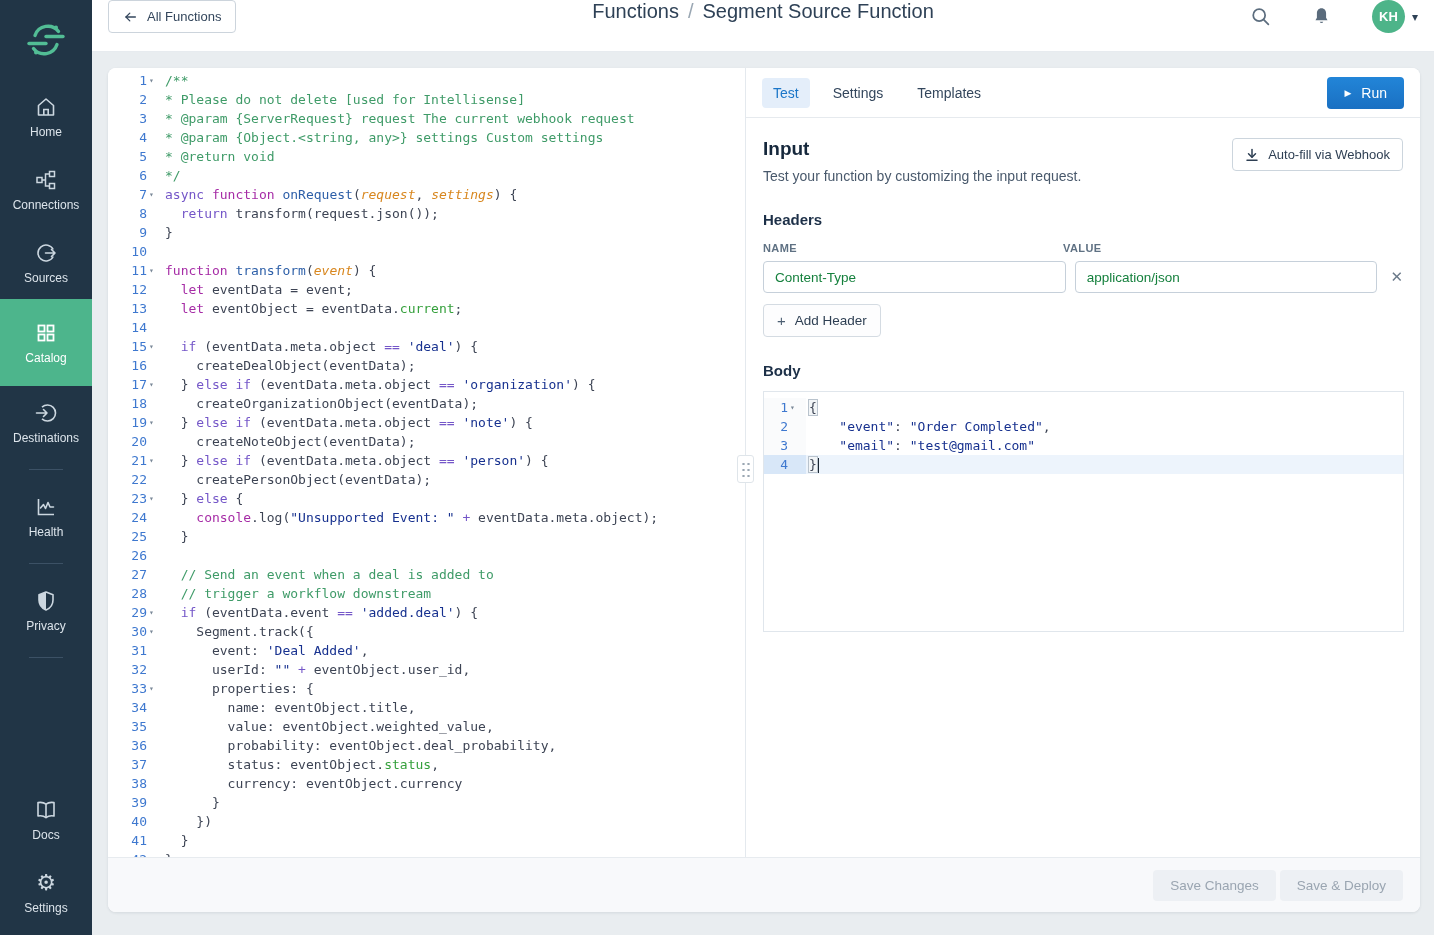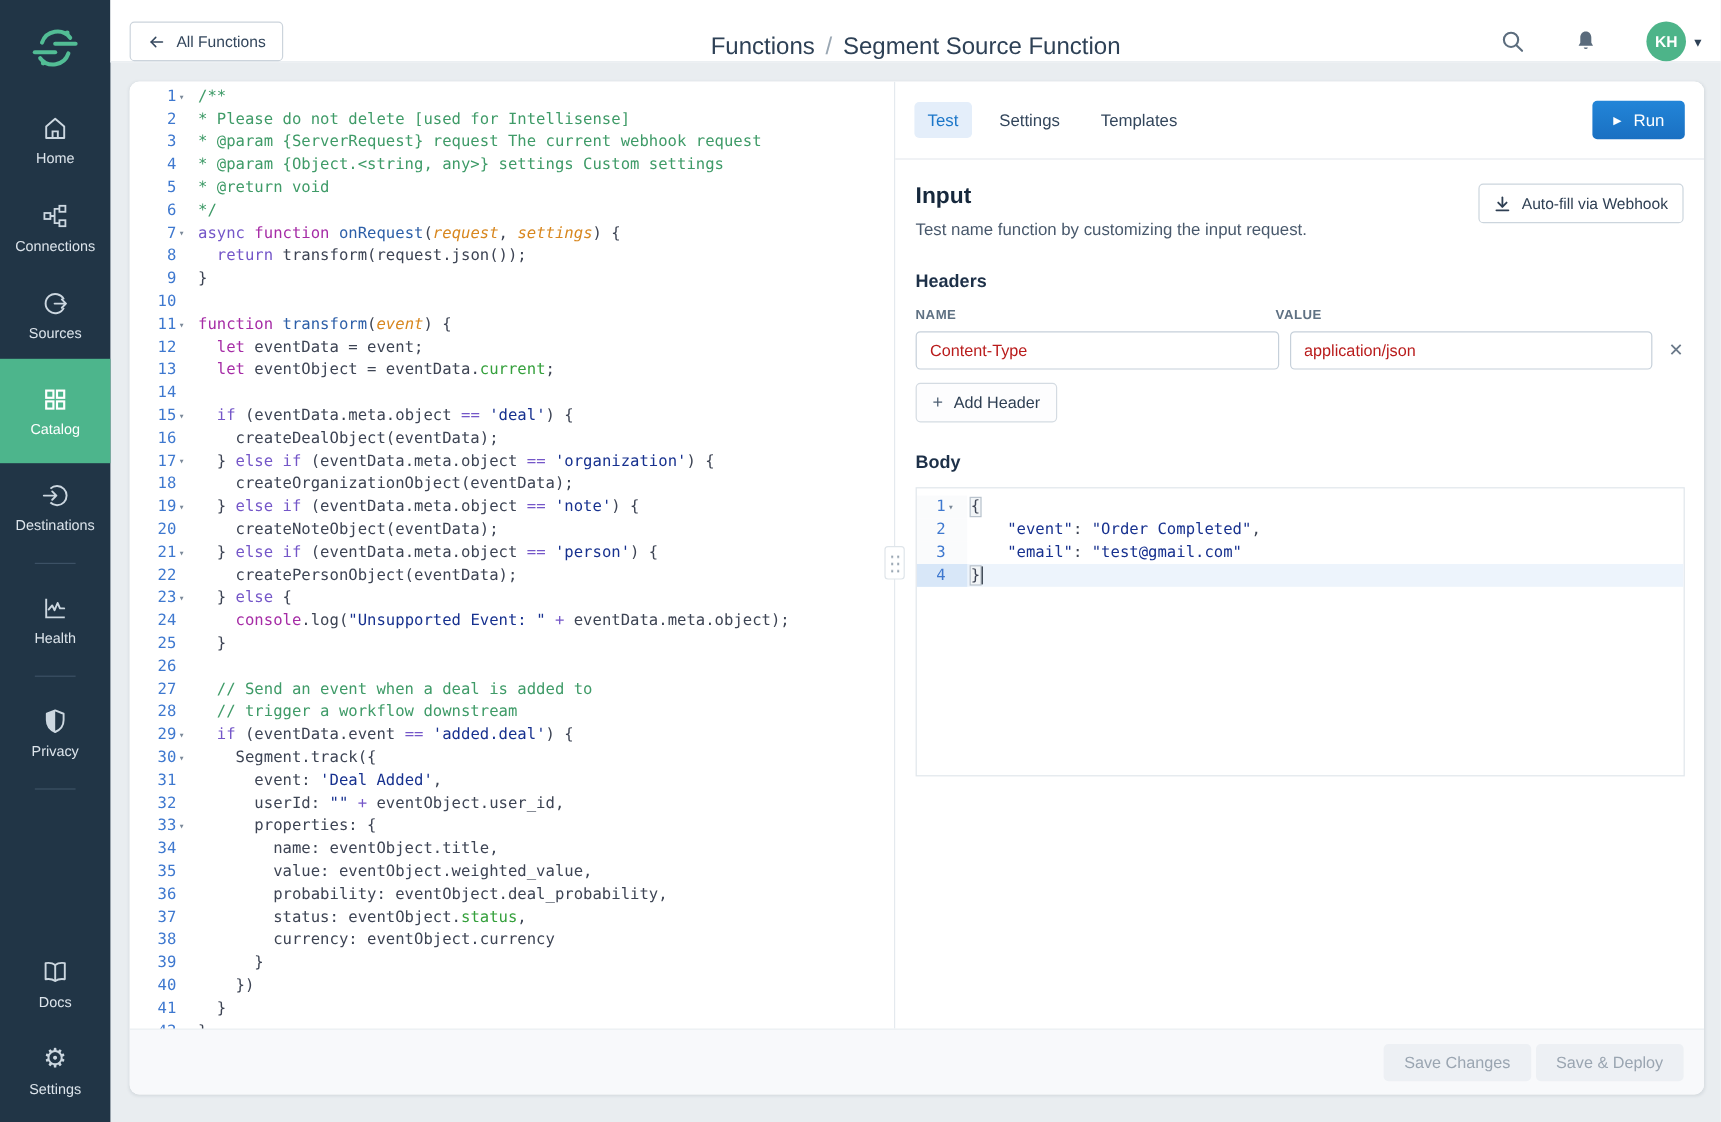--- a/index.html
+++ b/index.html
@@ -13,21 +13,21 @@
                color:#dce4eb; font-size:12px; cursor:pointer; }
   .side-item svg, .side-item .glyph { width:24px; height:24px; }
   .side-item .glyph { font-size:22px; line-height:24px; color:#ccd7e0; text-align:center; font-family:"DejaVu Sans", sans-serif; }
   .side-item.active { background:#4db58c; color:#ffffff; padding:22px 0 21px; }
   .side-item.active svg * { stroke:#ffffff; }
   .side-divider { width:34px; height:1px; background:#3c5165; margin:10px auto; flex:none; }
   .side-spacer { flex:1; }
 
   
   .main { flex:1; display:flex; flex-direction:column; min-width:0; }
-  .topbar { height:52px; background:#ffffff; border-bottom:1px solid #e7ebef; display:flex; align-items:flex-end;
+  .topbar { height:52px; background:#ffffff; border-bottom:1px solid #e7ebef; display:flex; align-items:flex-start;
             padding:0 16px; position:relative; flex:none; }
   .back-btn { display:inline-flex; align-items:center; gap:9px; padding:8px 14px; background:#fff;
               border:1px solid #ccd4dc; border-radius:4px; font-size:13px; color:#33465c; cursor:pointer; z-index:2; }
   .crumb { position:absolute; left:0; right:0; text-align:center; font-size:20px; color:#2e4156; }
   .crumb .sep { color:#9aa7b3; margin:0 9px; }
   .crumb a { color:#2e4156; text-decoration:none; cursor:pointer; }
   .top-actions { margin-left:auto; display:flex; align-items:center; gap:41px; z-index:2; }
   .icon-btn { background:none; border:none; cursor:pointer; display:flex; align-items:center; }
   .avatar-group { display:flex; align-items:center; gap:7px; cursor:pointer; }
   .avatar { width:33px; height:33px; border-radius:50%; background:#4db489; color:#fff; font-size:13px; font-weight:bold;
@@ -64,41 +64,41 @@
   .code-pane .cm-num { width:39px; }
 
   
   .grip { position:absolute; left:629px; top:387px; width:17px; height:28px; background:#fff;
           border:1px solid #dfe5ea; border-radius:3px; z-index:3; display:flex; align-items:center; justify-content:center; cursor:col-resize; }
   .grip-dots { width:9px; height:17px;
           background-image:radial-gradient(circle, #9aa7b3 1px, transparent 1.3px); background-size:5px 6px; }
 
   
   .right-pane { flex:1; border-left:1px solid #e4e9ee; display:flex; flex-direction:column; min-width:0; background:#fff; }
-  .tabbar { height:65px; flex:none; display:flex; align-items:center; padding:0 16px; gap:12px; border-bottom:1px solid #e6eaee; }
+  .tabbar { height:50px; flex:none; display:flex; align-items:center; padding:0 16px; gap:12px; border-bottom:1px solid #e6eaee; }
   .tab { padding:7px 11px; font-size:14px; color:#33465c; border-radius:4px; cursor:pointer; }
   .tab.active { color:#1b76c8; background:#e4eefa; }
   .run-btn { margin-left:auto; display:flex; align-items:center; gap:10px; background:linear-gradient(#2285d8,#1a70c2);
              color:#fff; border:none; border-radius:4px; padding:8px 17px; font-size:14px; cursor:pointer; }
   .run-play { font-size:9px; }
 
   .panel-body { padding:20px 17px 0; flex:1; }
   .input-head { display:flex; justify-content:space-between; align-items:flex-start; margin-bottom:27px; }
   .input-title { font-size:19px; font-weight:bold; color:#16283c; margin-bottom:8px; }
   .input-sub { font-size:14px; color:#49596c; }
   .autofill-btn { display:flex; align-items:center; gap:9px; background:#fff; border:1px solid #ccd5dd; border-radius:4px;
                   padding:8px 12px; font-size:13px; color:#2e3f53; cursor:pointer; }
 
   .section-title { font-size:15px; font-weight:bold; color:#1d3048; margin-bottom:14px; }
   .hdr-labels { display:flex; margin-bottom:7px; }
   .hdr-labels .lbl { font-size:11px; font-weight:bold; letter-spacing:.4px; color:#5f7183; }
   .hdr-labels .lbl:first-child { width:300px; }
   .hdr-row { display:flex; align-items:center; margin-bottom:10px; }
   .txt-input { width:315px; height:32px; border:1px solid #c6d0da; border-radius:4px; padding:0 11px;
-               font-size:13.5px; color:#b91c1c; font-family:"Liberation Sans", sans-serif; }
+               font-size:13.5px; color:#15803d; font-family:"Liberation Sans", sans-serif; }
   .txt-input + .txt-input { margin-left:9px; }
   .remove-btn { margin-left:13px; background:none; border:none; color:#6b7a8a; font-size:15px; cursor:pointer; }
   .add-btn { display:inline-flex; align-items:center; gap:9px; background:#fdfdfe; border:1px solid #d4dbe2; border-radius:4px;
              padding:8px 13px; font-size:13.5px; color:#2e3f53; cursor:pointer; margin:1px 0 25px; }
   .add-plus { color:#4d5f73; font-size:15px; line-height:1; }
 
   .body-editor { width:641px; height:241px; border:1px solid #e0e6ec; overflow:hidden; padding-top:6px; }
   .body-editor .cm-gutter { width:42px; background:#fafbfc; }
   .body-editor .cm-num { width:24px; }
   .body-editor .cm-row.active .cm-gutter { background:#d8e7f8; }
@@ -558,21 +558,21 @@
             <button class="run-btn">
               <span class="run-play">▶</span>
               <span>Run</span>
             </button>
           </div>
 
           <div class="panel-body">
             <div class="input-head">
               <div>
                 <div class="input-title">Input</div>
-                <div class="input-sub">Test name function by customizing the input request.</div>
+                <div class="input-sub">Test your function by customizing the input request.</div>
               </div>
               <button class="autofill-btn">
                 <svg width="14" height="14" viewBox="0 0 14 14" fill="none" stroke="#2e3f53" stroke-width="1.5" stroke-linecap="round" stroke-linejoin="round">
                   <line x1="7" y1="1.5" x2="7" y2="9"></line>
                     <polyline points="3.5,5.8 7,9.3 10.5,5.8"></polyline>
                     <line x1="2" y1="12.3" x2="12" y2="12.3"></line>
                 </svg>
                 <span>Auto-fill via Webhook</span>
               </button>
             </div>

